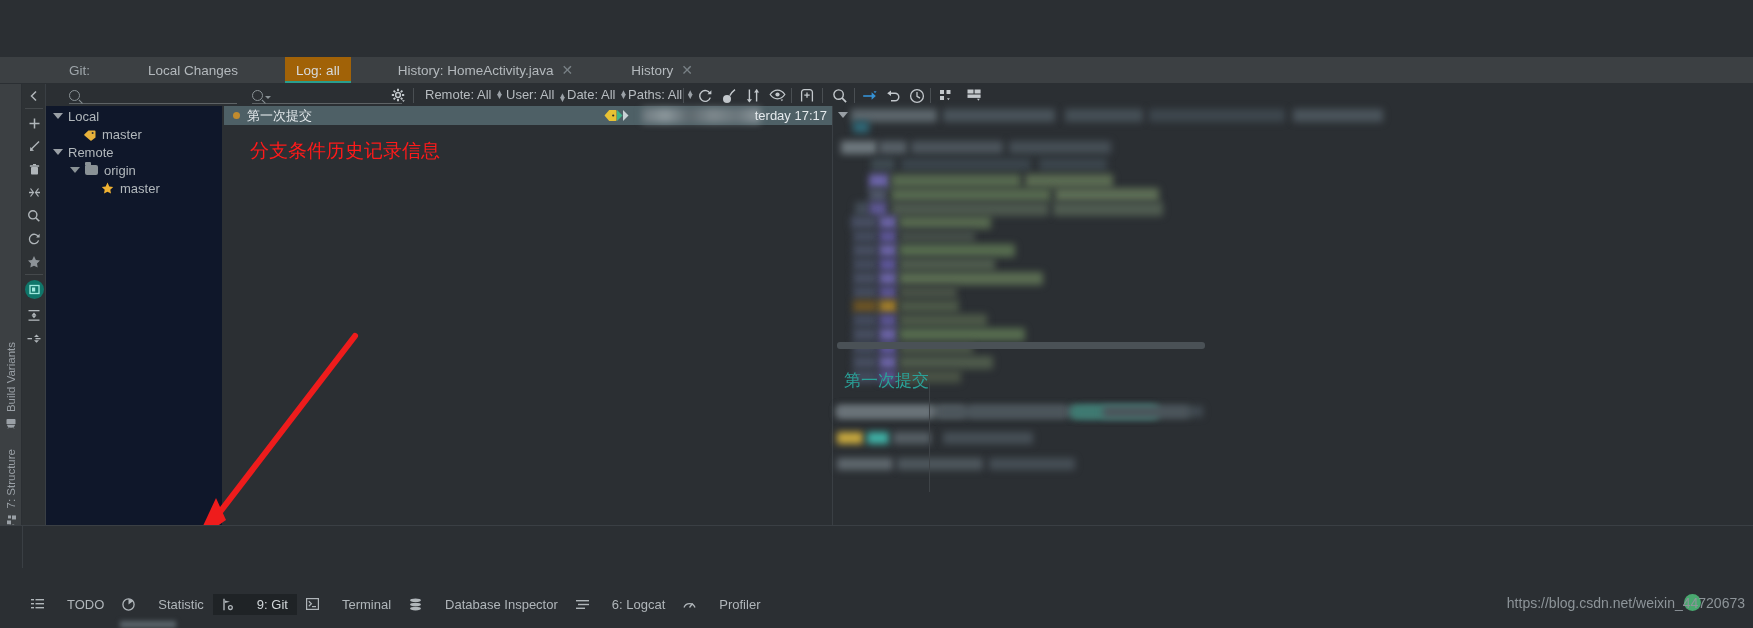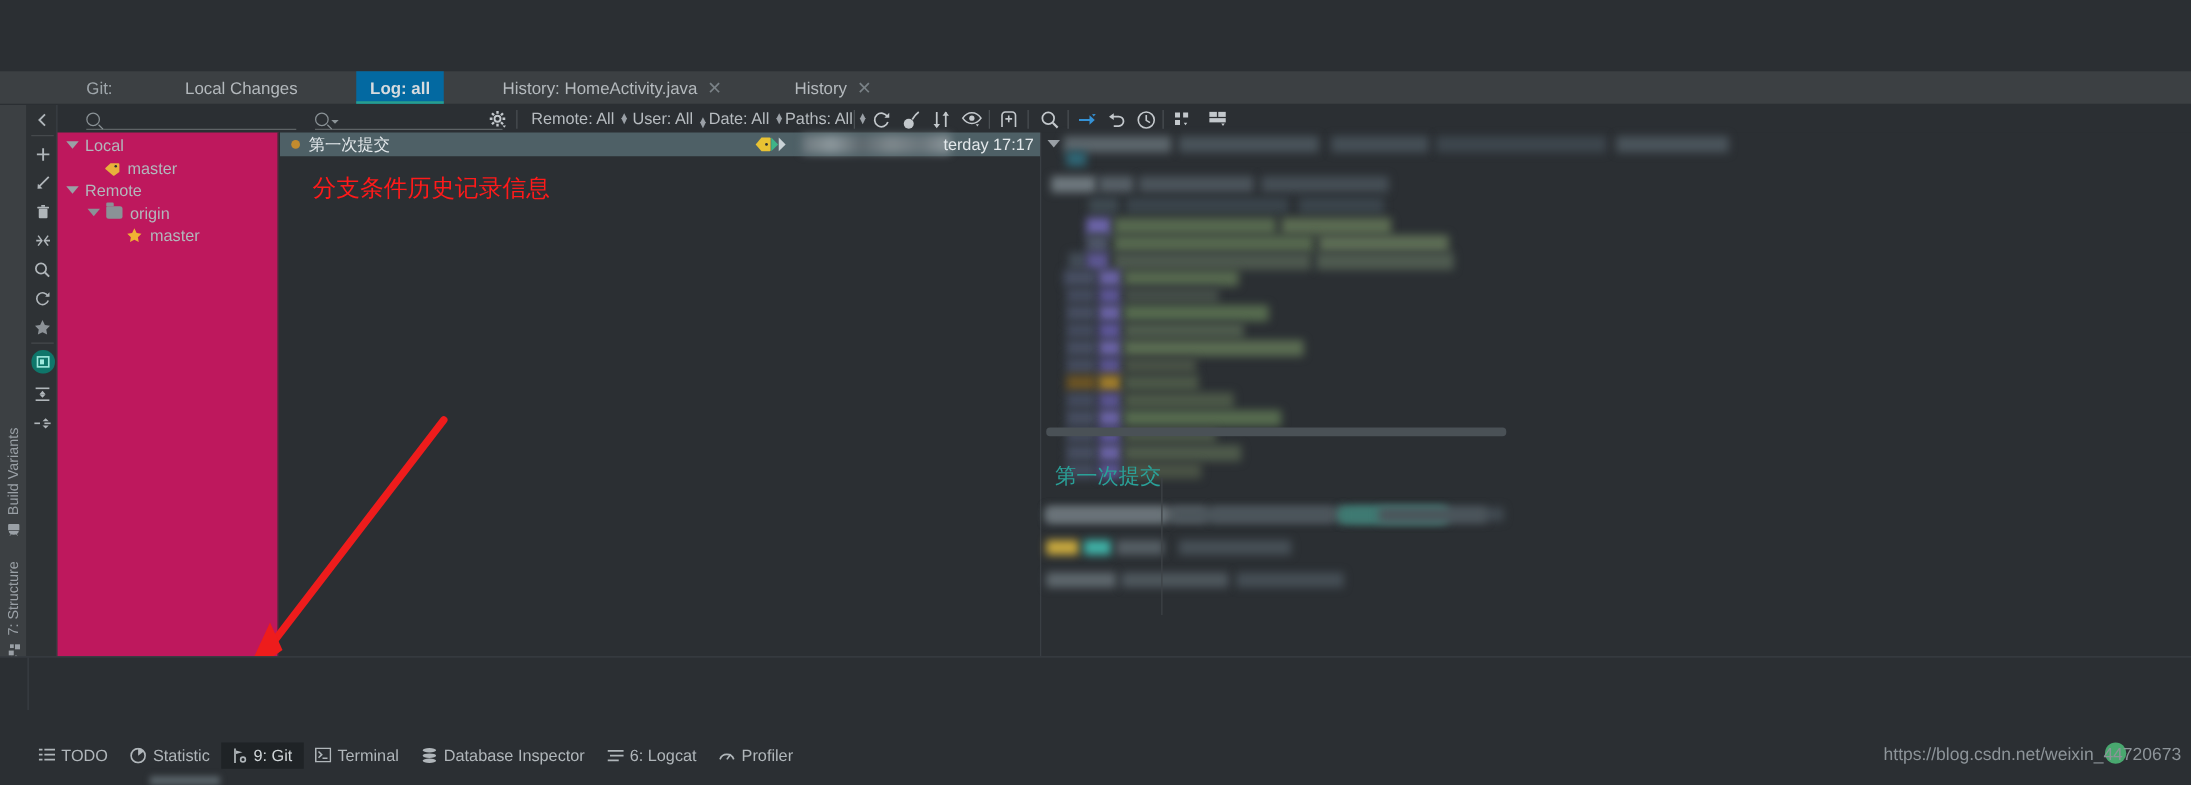--- a/index.html
+++ b/index.html
@@ -62,23 +62,22 @@
   .tabbar-left-pad { width: 22px; }
   .tab {
     display: flex; align-items: center; gap: 5px;
     padding: 0 11px;
     font-size: 13.5px; color: #b4b9bd;
     cursor: default; white-space: nowrap;
     position: relative;
   }
   .tab.label-only { color: #9fa6ab; }
   .tab.active {
-    background: #0369a1;
+    background: #a16207;
     color: #d7dbde;
-    font-weight: bold;
   }
   .tab.active::after {
     content: ""; position: absolute; left: 0; right: 0; bottom: 0;
     height: 2px; background: #299e8e;
   }
   .tab .x {
     font-size: 14px; color: #7a8287; line-height: 1; margin-left: 3px;
   }
 
   
@@ -148,21 +147,21 @@
     position: absolute; top: 2px; width: 20px; height: 19px;
     display: flex; align-items: center; justify-content: center;
   }
   .tb-sep {
     position: absolute; top: 4px; width: 1px; height: 15px; background: #4a4f53;
   }
 
   
   .tree {
     position: absolute; left: 46px; top: 106px; width: 177px; height: 511px;
-    background: #be185d;
+    background: #0f172a;
     border-right: 1px solid #2b2f33;
   }
   .tnode {
     position: absolute; height: 18px; display: flex; align-items: center;
     font-size: 13px; color: #b2b8bc; white-space: nowrap;
   }
   .tri {
     width: 0; height: 0; margin-right: 5px;
     border-left: 5px solid transparent; border-right: 5px solid transparent;
     border-top: 6px solid #9aa0a6;
@@ -252,21 +251,21 @@
     border-top: 1px solid #3a3f44;
   }
   .sb-divider {
     position: absolute; left: 22px; top: 0; width: 1px; height: 42px; background: #3a3f44;
   }
   .twbar {
     position: absolute; left: 22px; top: 592px; height: 24px;
     display: flex; align-items: center; gap: 0;
   }
   .twbtn {
-    display: flex; align-items: center; gap: 5px;
+    display: flex; align-items: center; gap: 23px;
     padding: 3px 9px;
     font-size: 13px; color: #b0b6ba; white-space: nowrap;
   }
   .twbtn.selected { background: #1f2326; color: #d2d7da; }
   .watermark {
     position: absolute; right: 8px; top: 595px;
     font-size: 14px; color: #8d9499; white-space: nowrap;
     font-family: "Liberation Sans", sans-serif;
   }
   .wm-badge {

